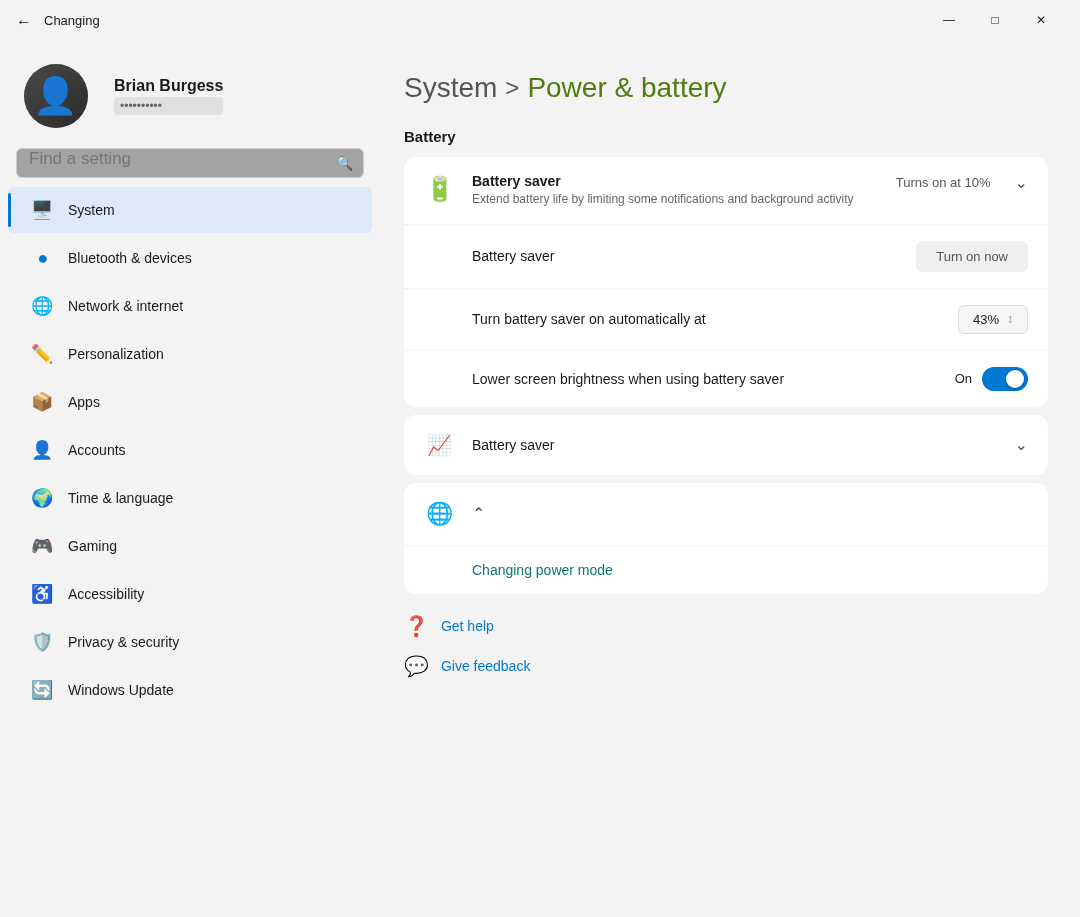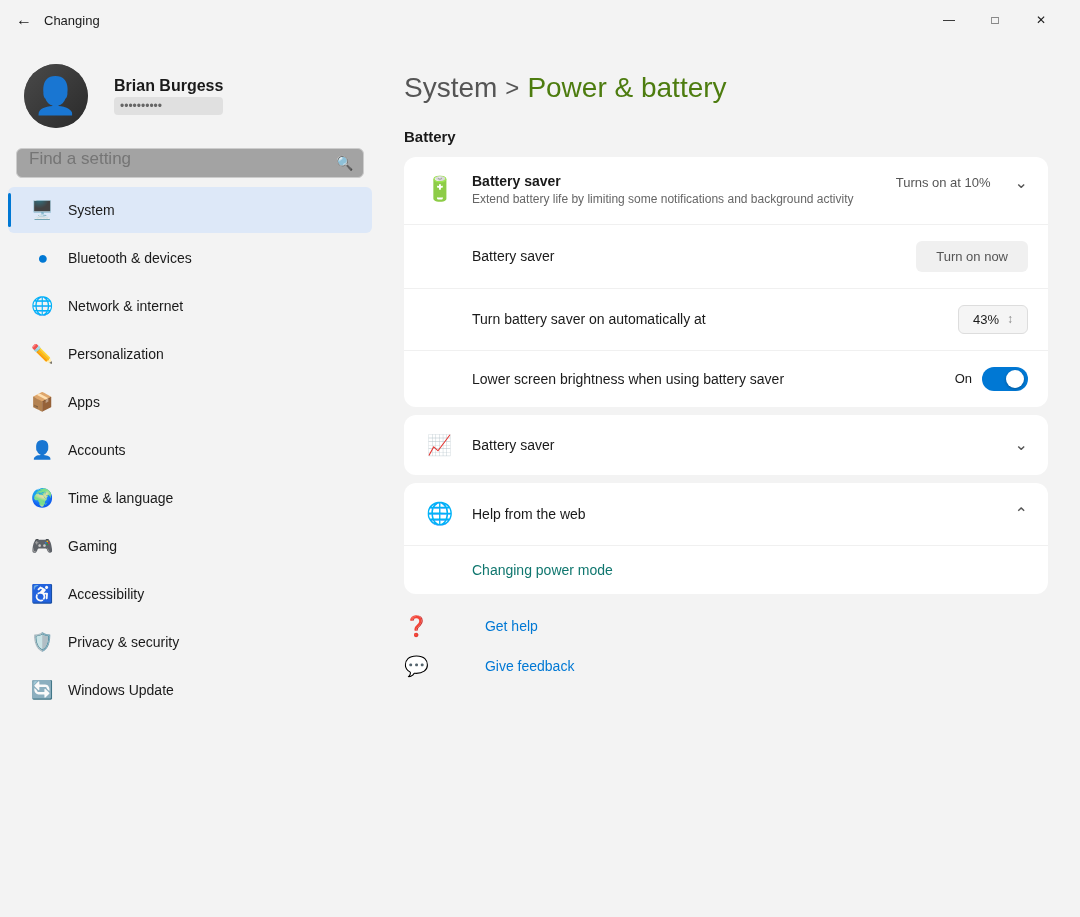--- a/index.html
+++ b/index.html
@@ -342,21 +342,20 @@
       padding: 4px 0;
       cursor: pointer;
     }
     .bottom-action-icon {
       font-size: 20px;
       color: #555;
     }
     .bottom-action-label {
       font-size: 14px;
       color: #0078d4;
-      margin-left: 44px;
     }
     .scrollbar::-webkit-scrollbar { width: 6px; }
     .scrollbar::-webkit-scrollbar-thumb { background: #ccc; border-radius: 3px; }
   </style>
 </head>
 <body>
 
 <div class="title-bar">
   <div class="title-bar-left">
     <span style="font-size:16px;cursor:pointer;color:#1a1a1a;">←</span>
@@ -498,23 +497,20 @@
         <div class="card-row-content">
           <span style="font-size:14px;font-weight:500;color:#1a1a1a;">Battery saver</span>
         </div>
         <span class="chevron">⌄</span>
       </div>
     </div>
 
     <div class="help-web-card">
       <div class="help-web-header">
         <div class="card-row-icon" style="font-size:22px;">🌐</div>
-        <div class="card-row-content">
-          <span style="font-size:14px;font-weight:500;color:#1a1a1a;">Help from the web</span>
-        </div>
         <span class="chevron">⌃</span>
       </div>
       <div style="border-top:1px solid #f0f0f0;"></div>
       <a class="help-link">Changing power mode</a>
     </div>
 
     <div class="bottom-actions">
       <div class="bottom-action">
         <span class="bottom-action-icon">❓</span>
         <span class="bottom-action-label">Get help</span>

